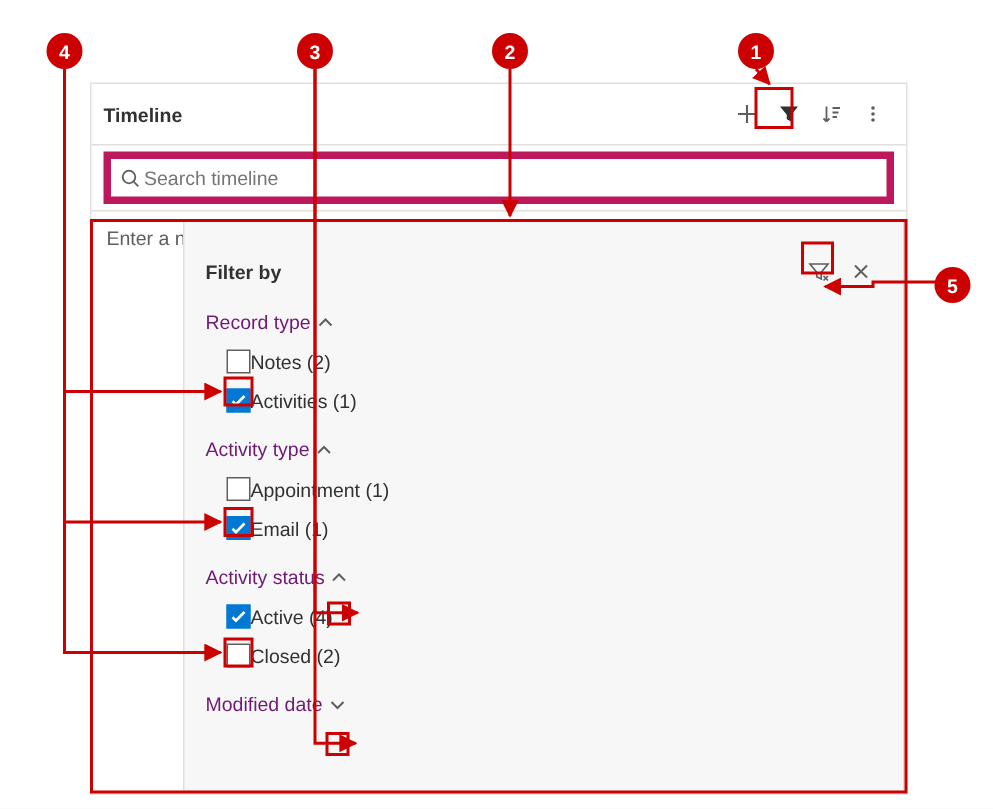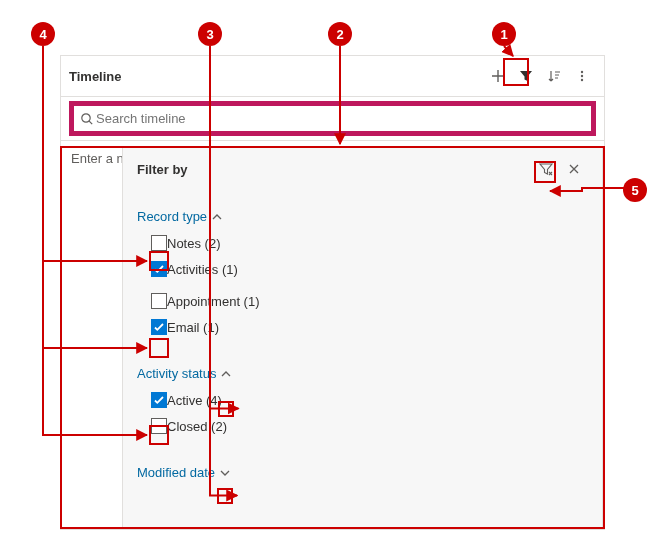--- a/index.html
+++ b/index.html
@@ -56,30 +56,30 @@
     display: flex; align-items: center;
     color: #605e5c;
   }
   .note-row .spacer { flex: 1; }
 
   .filter-panel {
     position: absolute;
     left: 61px; right: 1px; top: 90px; bottom: 1px;
     background: #f7f7f7;
     border: 1px solid #e1dfdd;
-    padding: 8px 14px;
+    padding: 20px 14px;
     overflow: hidden;
   }
   .fp-head { display: flex; align-items: center; }
   .fp-head .title { font-weight: 600; font-size: 13px; }
   .fp-head .spacer { flex: 1; }
 
   .section-title {
-    margin-top: 26px;
-    color: #0369a1;
+    margin-top: 12px;
+    color: #701a75;
     display: flex; align-items: center; gap: 4px;
     cursor: pointer;
   }
   .options { margin-top: 6px; }
   .opt {
     display: flex; align-items: center; gap: 0;
     padding: 5px 2px 5px 14px;
     cursor: pointer;
   }
   .cb {
@@ -190,20 +190,28 @@
           </div>
           <div class="opt">
             <span class="cb checked" id="cb-0-1">
               <svg width="12" height="12" viewBox="0 0 12 12">
                 <path d="M2 6.5l2.3 2.3L10 3" stroke="#fff" stroke-width="1.8" fill="none"></path>
               </svg>
             </span>
             <span>Activities (1)</span>
           </div>
         </div>
+        <div class="section-title">
+          <span>Activity type</span>
+          <span id="chev-1" style="display: inline-flex;">
+            <svg width="12" height="12" viewBox="0 0 12 12">
+              <path d="M2 8l4-4 4 4" stroke="#605e5c" stroke-width="1.3" fill="none"></path>
+            </svg>
+          </span>
+        </div>
         <div class="options">
           <div class="opt">
             <span class="cb" id="cb-1-0"></span>
             <span>Appointment (1)</span>
           </div>
           <div class="opt">
             <span class="cb checked" id="cb-1-1">
               <svg width="12" height="12" viewBox="0 0 12 12">
                 <path d="M2 6.5l2.3 2.3L10 3" stroke="#fff" stroke-width="1.8" fill="none"></path>
               </svg>

